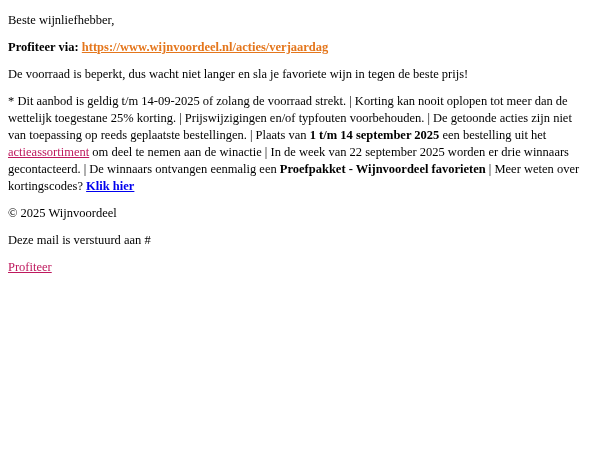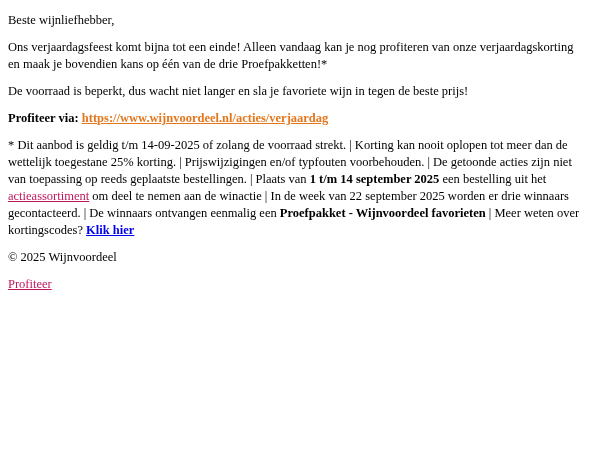--- a/index.html
+++ b/index.html
@@ -39,26 +39,26 @@
     font-weight: bold;
   }
 </style>
 </head>
 <body>
 
 <div class="page">
 
   <p class="first">Beste wijnliefhebber,</p>
 
-  <p>Ons verjaardagsfeest komt bijna tot een einde! Alleen vandaag kan je nog profiteren van onze verjaardagskorting en maak je bovendien kans op één van de drie Proefpakketten!*</p>
+
+  <p><strong>Profiteer via: </strong><a class="orange-link" href="#">https://www.wijnvoordeel.nl/acties/verjaardag</a></p>
 
   <p>De voorraad is beperkt, dus wacht niet langer en sla je favoriete wijn in tegen de beste prijs!</p>
-
-  <p><strong>Profiteer via: </strong><a class="orange-link" href="#">https://www.wijnvoordeel.nl/acties/verjaardag</a></p>
 
   <p><span>* Dit aanbod is geldig t/m 14-09-2025 of zolang de voorraad strekt. | Korting kan nooit oplopen tot meer dan de wettelijk toegestane 25% korting. | Prijswijzigingen en/of typfouten voorbehouden. | De getoonde acties zijn niet van toepassing op reeds geplaatste bestellingen. | Plaats van </span><strong>1 t/m 14 september 2025</strong><span> een bestelling uit het </span><a class="blue-link" href="#">actieassortiment</a><span> om deel te nemen aan de winactie | In de week van 22 september 2025 worden er drie winnaars gecontacteerd. | De winnaars ontvangen eenmalig een </span><strong>Proefpakket - Wijnvoordeel favorieten</strong><span> | Meer weten over kortingscodes? </span><a class="blue-link-bold" href="#">Klik hier</a></p>
 
   <p>© 2025 Wijnvoordeel</p>
 
+  <p>Deze mail is verstuurd aan #</p>
 
   <p><a class="blue-link" href="#">Profiteer</a></p>
 
 </div>
 
 </body></html>

